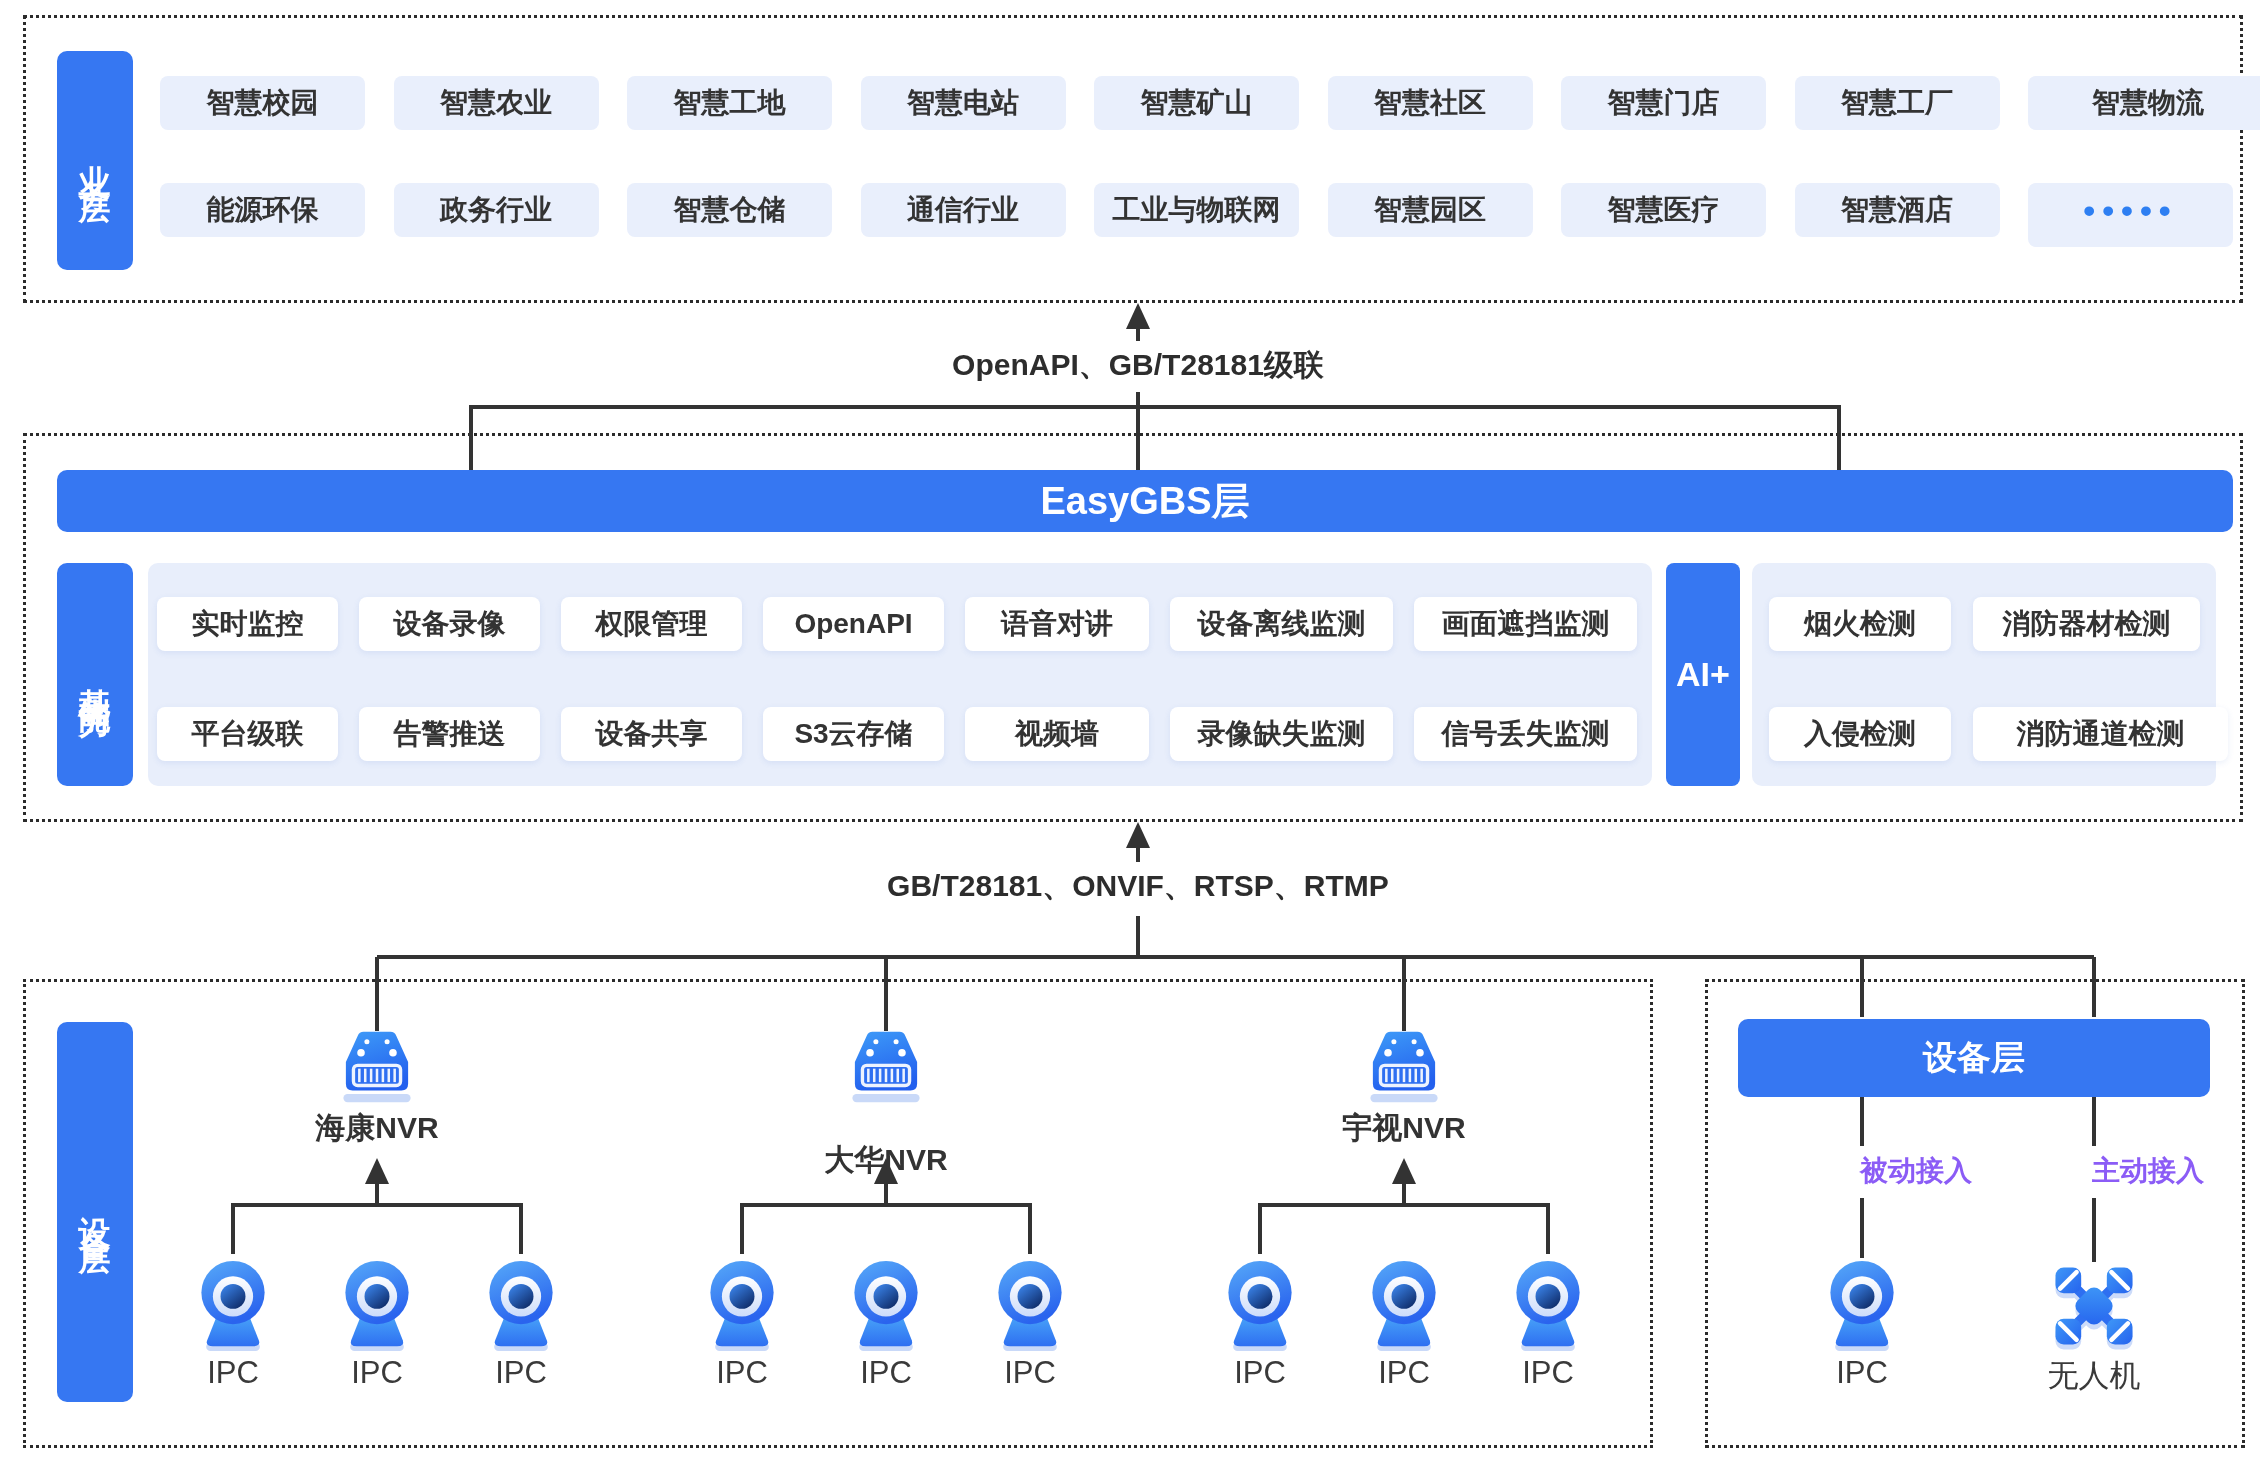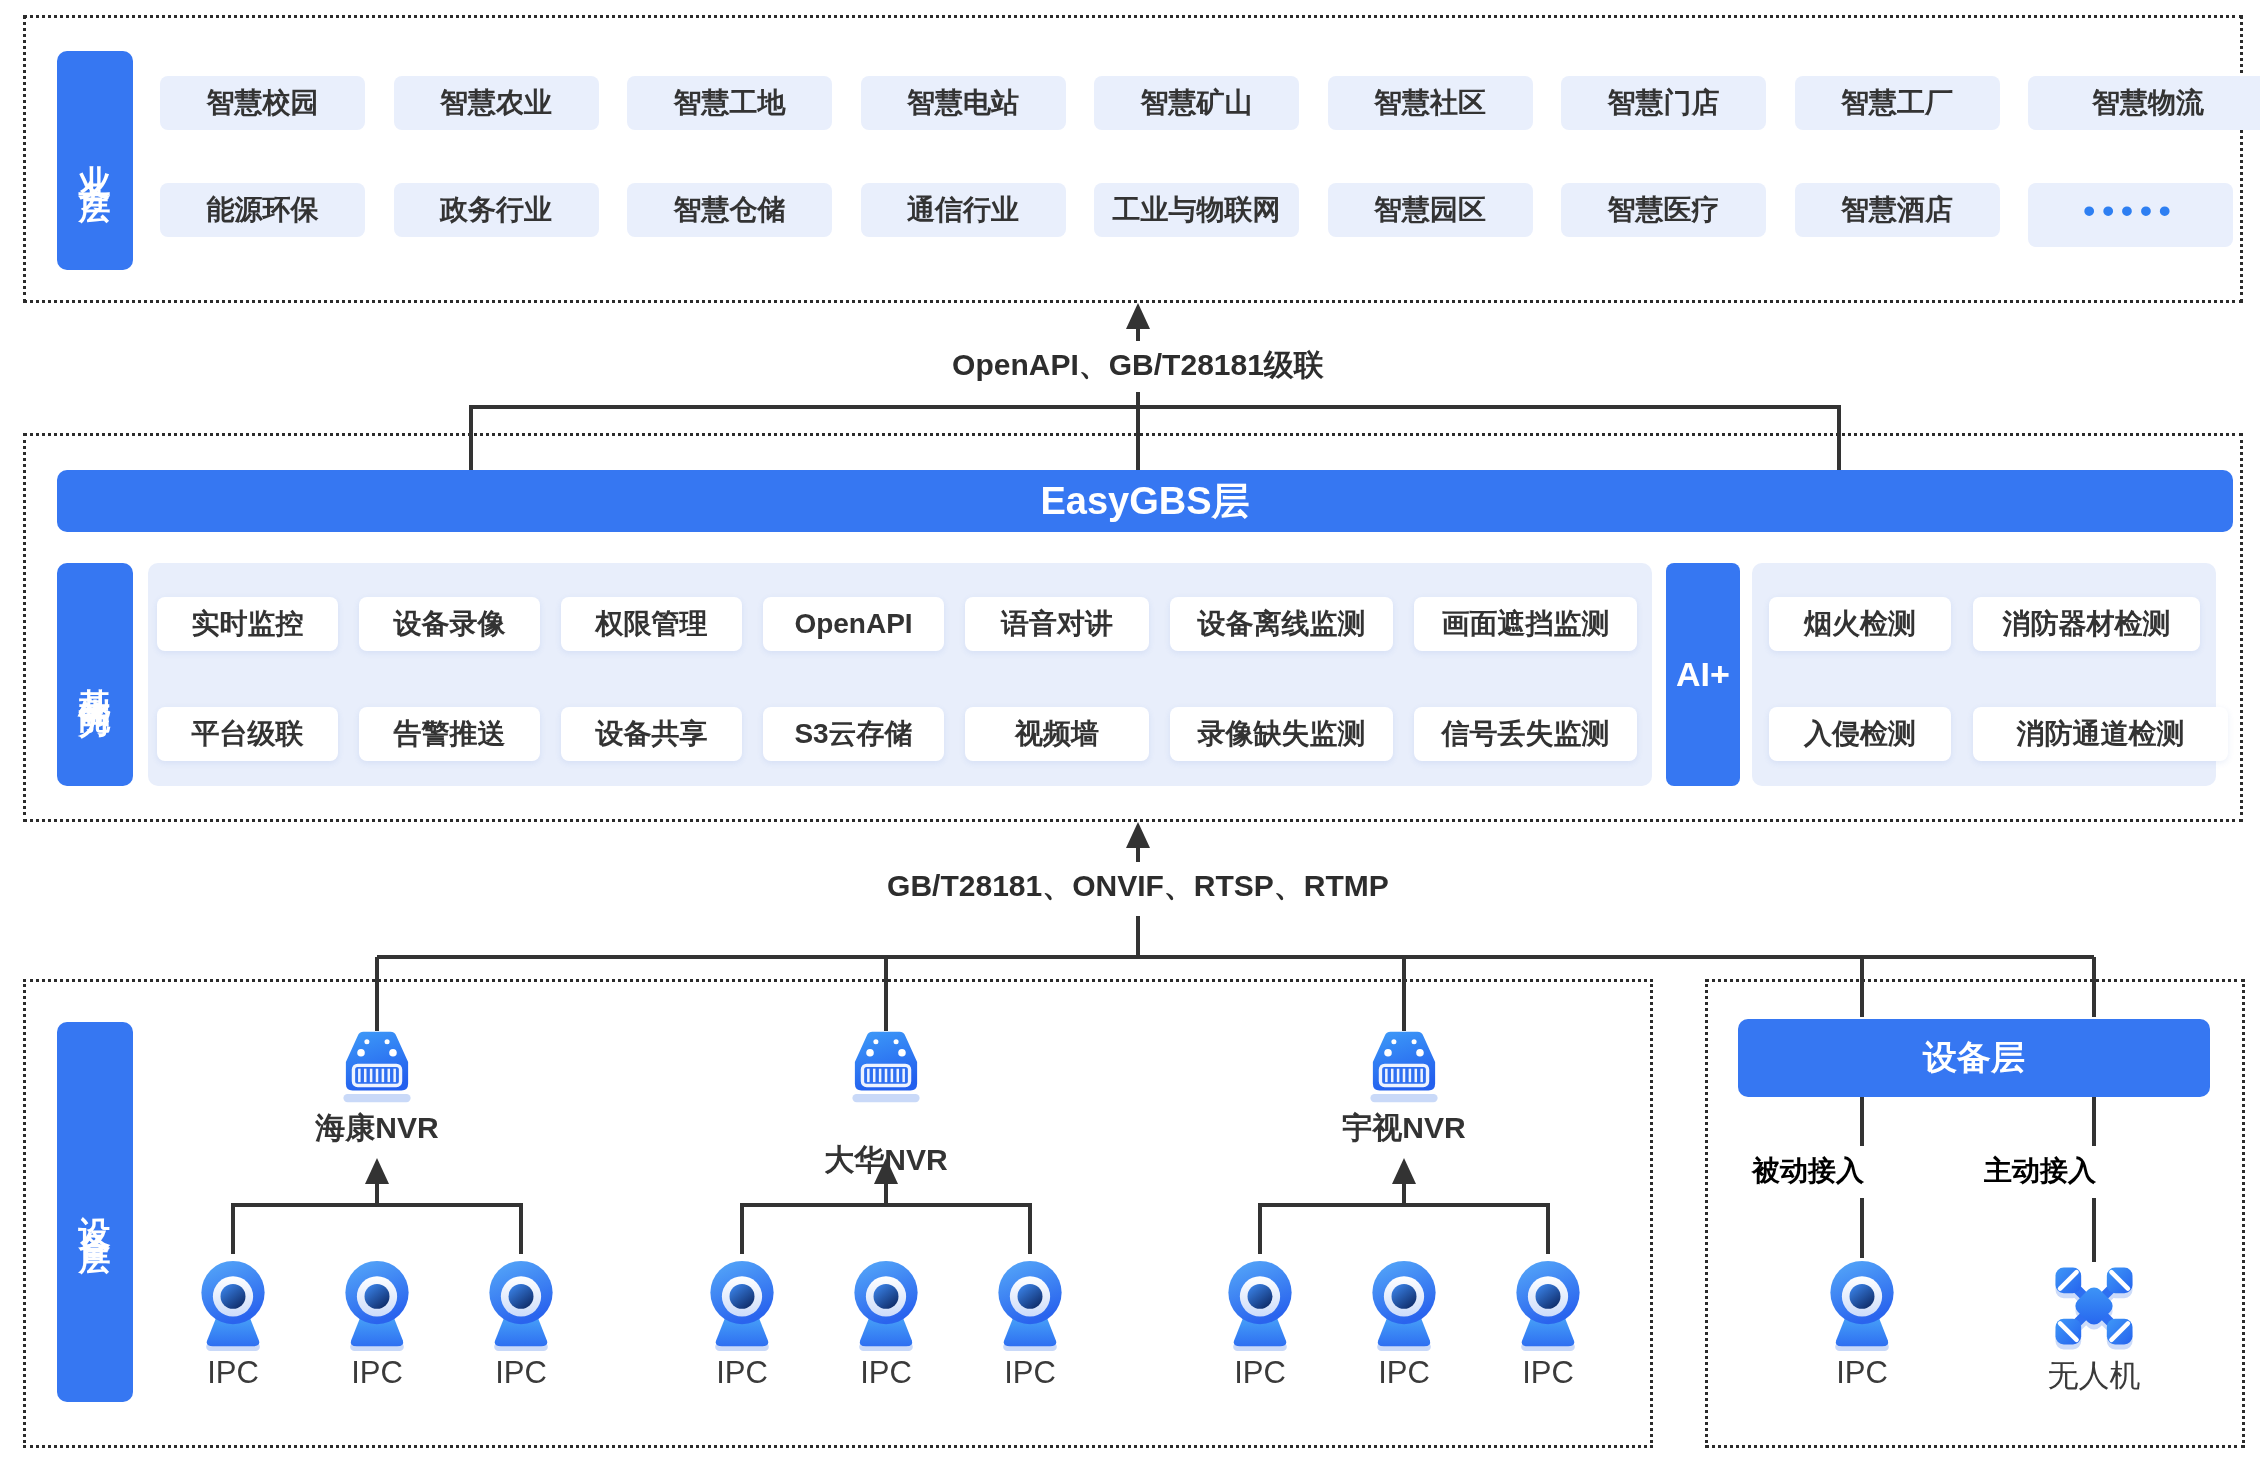--- a/index.html
+++ b/index.html
@@ -35,21 +35,21 @@
          display:flex;align-items:center;justify-content:center;
          font-size:28px;font-weight:600;color:#333;flex:0 0 auto;
          box-shadow:0 2px 6px rgba(51,97,200,0.10);}
 
   
   .wire-label{position:absolute;z-index:2;text-align:center;
               font-size:30px;font-weight:600;color:#2d2d2d;}
 
   
   .dev-label{position:absolute;z-index:2;text-align:center;font-size:30px;font-weight:600;color:#333;}
-  .access-label{position:absolute;z-index:2;text-align:left;font-size:28px;font-weight:600;color:#000000;}
+  .access-label{position:absolute;z-index:2;text-align:right;font-size:28px;font-weight:600;color:#8b5cf6;}
   .ipc-label{position:absolute;z-index:2;text-align:center;font-size:31px;font-weight:400;color:#3a3a3a;}
 
   .icon{position:absolute;z-index:2;}
 </style>
 </head>
 <body>
 
 <div id="canvas">
 
   <div class="dashed-box" style="left:23px;top:15px;width:2214px;height:282px;"></div>

